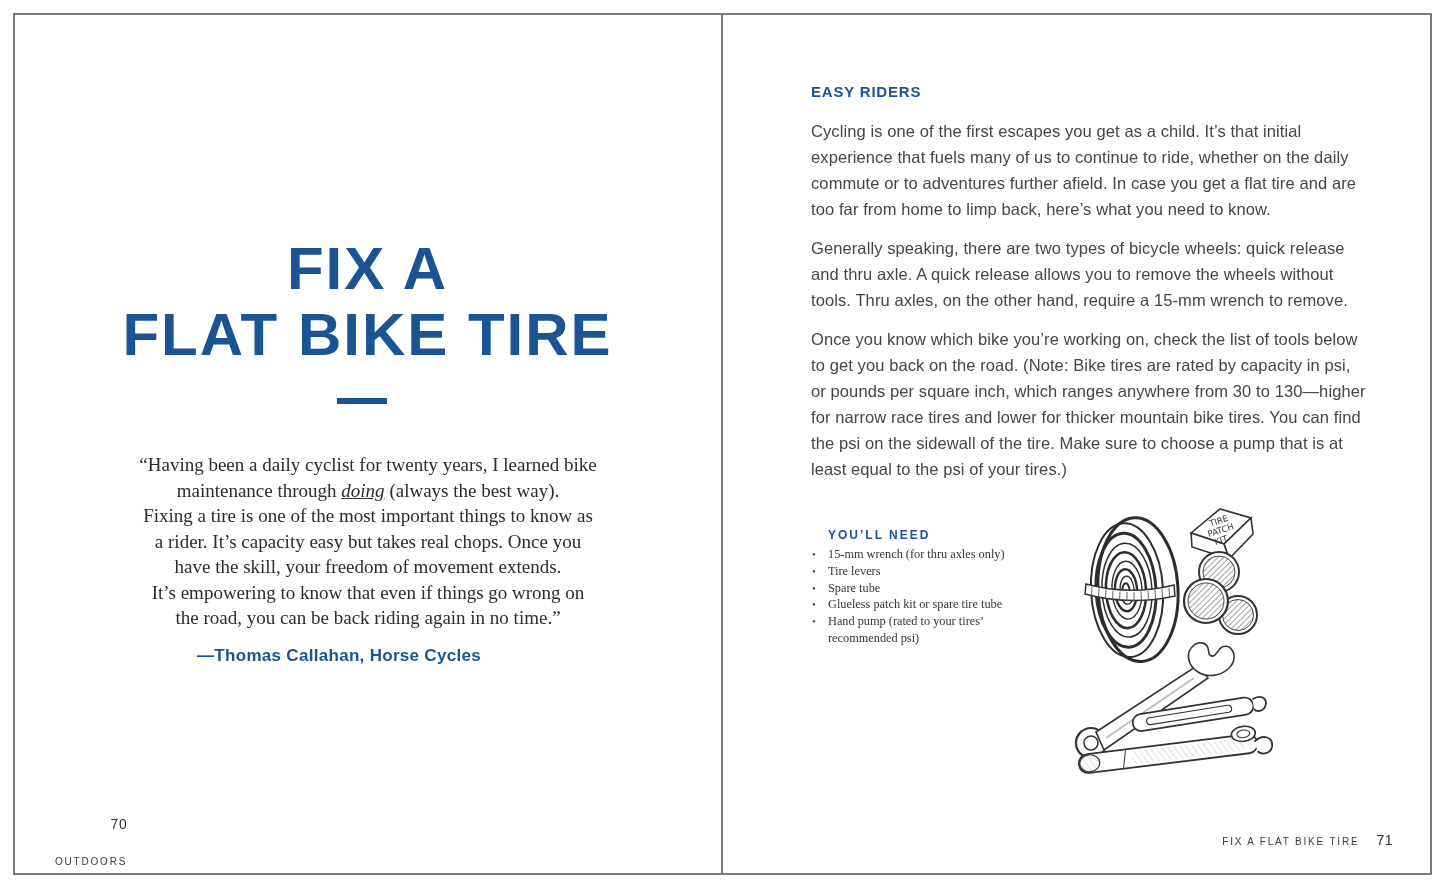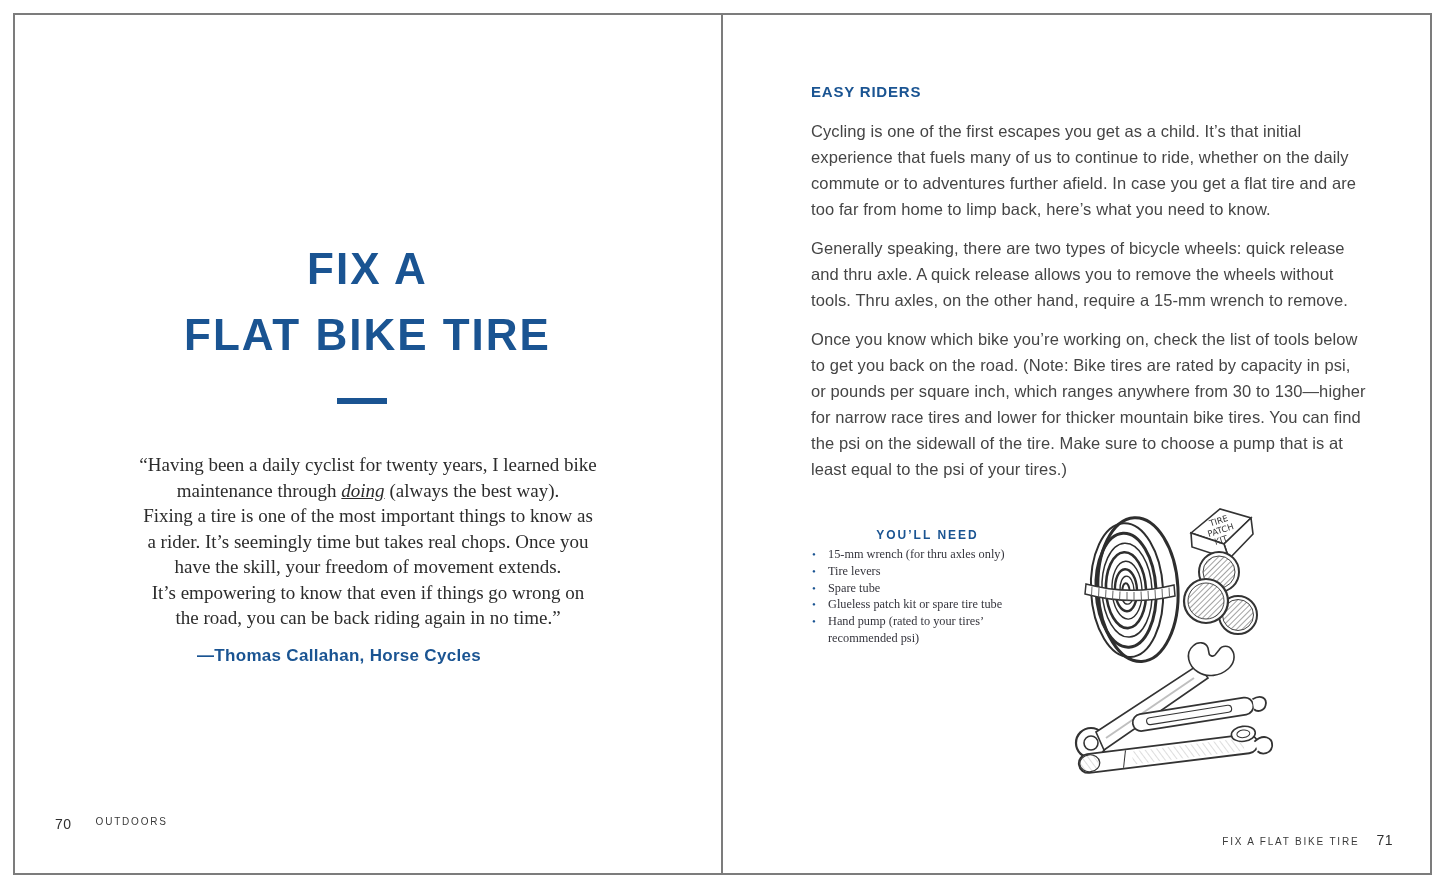--- a/index.html
+++ b/index.html
@@ -14,59 +14,59 @@
   }
   .divider {
     position:absolute; left:721px; top:13px; width:2px; height:862px;
     background:#7c7c7c;
   }
 
   
   .chapter-title {
     position:absolute; left:13px; top:236px; width:709px;
     text-align:center; color:#1a5492;
-    font-size:44px; font-weight:600; letter-spacing:2px; line-height:66px;
+    font-size:60px; font-weight:600; letter-spacing:2px; line-height:66px;
   }
   .title-rule {
     position:absolute; left:337px; top:398px; width:50px; height:6px;
     background:#1a5492;
   }
   .pull-quote {
     position:absolute; left:38px; top:452px; width:660px;
     text-align:center; color:#2c2c2c;
     font-family:"Liberation Serif", serif;
     font-size:19px; line-height:25.5px;
   }
   .pull-quote em { font-style:italic;text-decoration:underline; }
   .attribution {
     position:absolute; left:13px; top:646px; width:652px;
     text-align:center; color:#1a5492; font-weight:700; font-size:17px;
     letter-spacing:0.3px;
   }
   .footer-left {
     position:absolute; left:55px; top:816px;
-    display:flex; align-items:flex-start; gap:24px;
+    display:flex; align-items:flex-end; gap:24px;flex-direction:column;
   }
   .page-num { font-size:14px; color:#2e2e2e; letter-spacing:0.5px; }
   .running-title { font-size:10px; color:#3a3a3a; letter-spacing:1.8px; }
 
   
   .right-content { position:absolute; left:811px; top:83px; width:557px; }
   .section-heading {
     margin:0 0 18px 0; color:#1a5492; font-size:15px; font-weight:700;
     letter-spacing:0.8px;
   }
   .right-content p {
     margin:0 0 13px 0; color:#454545; font-size:16.5px; line-height:26px;
     letter-spacing:0.1px;
   }
   .youll-need { position:absolute; left:812px; top:528px; width:215px; }
   .youll-need h3 {
     margin:0 0 4px 0; padding-left:16px; color:#1a5492;
-    font-size:12px; font-weight:700; letter-spacing:2px;text-align:center;
+    font-size:12px; font-weight:700; letter-spacing:2px;
   }
   .youll-need ul { margin:0; padding:0; list-style:none; }
   .youll-need li {
     display:flex; align-items:flex-start;
     font-family:"Liberation Serif", serif;
     font-size:12.3px; line-height:16.8px; color:#35353d;
   }
   .youll-need li .bullet {
     flex:none; width:16px; color:#1a5492; font-size:11px; line-height:16.8px;
   }
@@ -89,21 +89,21 @@
   <div class="chapter-title">
     <div>FIX A</div>
     <div>FLAT BIKE TIRE</div>
   </div>
   <div class="title-rule"></div>
 
   <div class="pull-quote">
     <div>“Having been a daily cyclist for twenty years, I learned bike</div>
     <div><span>maintenance through </span><em>doing</em><span> (always the best way).</span></div>
     <div>Fixing a tire is one of the most important things to know as</div>
-    <div>a rider. It’s seemingly time but takes real chops. Once you</div>
+    <div>a rider. It’s capacity easy but takes real chops. Once you</div>
     <div>have the skill, your freedom of movement extends.</div>
     <div>It’s empowering to know that even if things go wrong on</div>
     <div>the road, you can be back riding again in no time.”</div>
   </div>
 
   <div class="attribution">—Thomas Callahan, Horse Cycles</div>
 
   <div class="footer-left">
     <span class="page-num">70</span>
     <span class="running-title">OUTDOORS</span>

